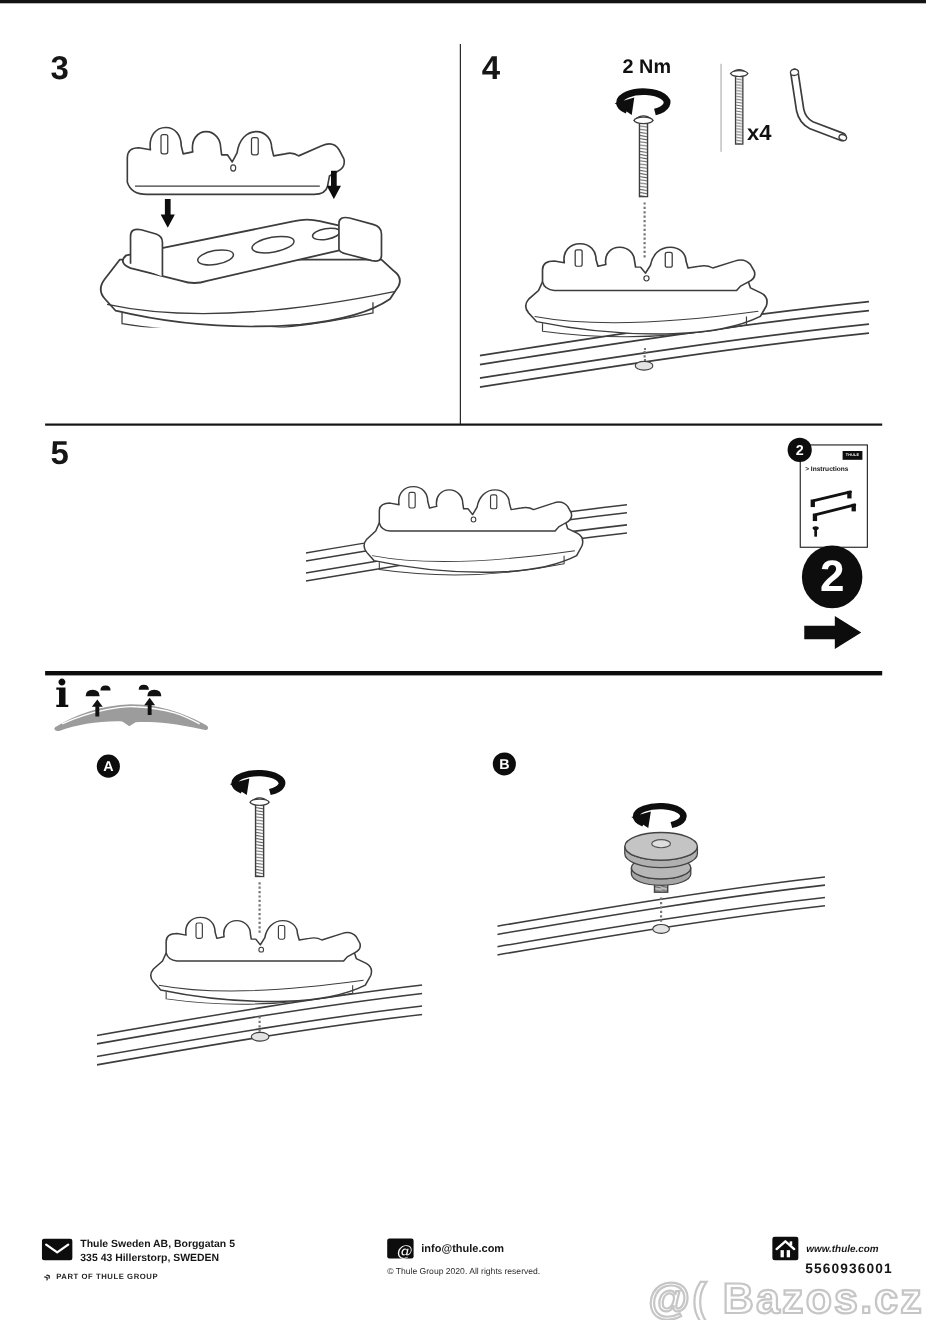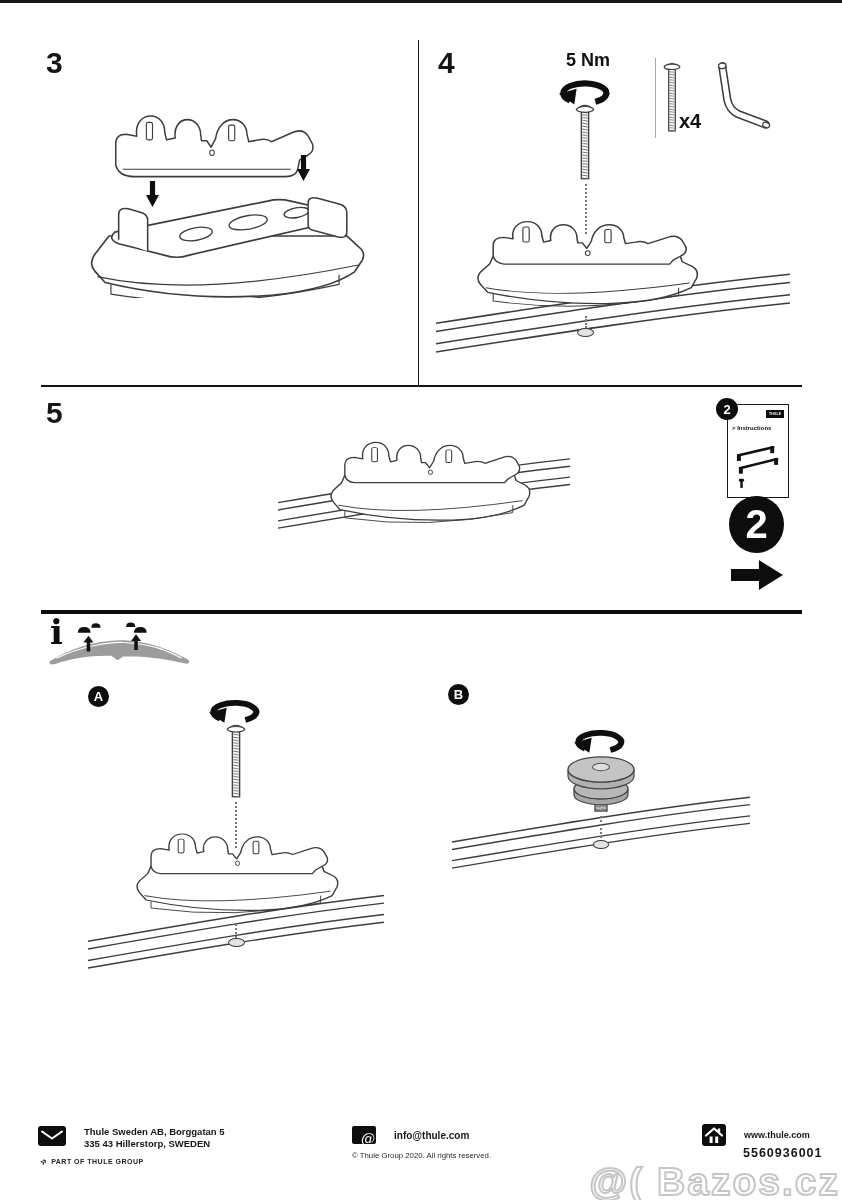--- a/index.html
+++ b/index.html
@@ -8,21 +8,21 @@
   .abs{position:absolute;}
   .stepnum{font-size:30px;font-weight:bold;color:#161616;letter-spacing:0;}
   .dotted{width:0;border-left:2px dotted #777;}
   .hole{border:1.5px solid #3d3d3d;background:#e3e3e3;border-radius:50%;}
   .rule{background:#141414;}
   .badge{background:#0d0d0d;border-radius:50%;color:#fff;font-weight:bold;
          display:flex;align-items:center;justify-content:center;}
   .booklet{background:#fff;border:1.6px solid #1a1a1a;}
   .wm{font-weight:bold;color:transparent;-webkit-text-stroke:2px #c6c6c6;
       letter-spacing:2px;font-size:39px;white-space:nowrap;}
-  .ftbold{font-weight:bold;color:#161616;margin-left:11px;}
+  .ftbold{font-weight:bold;color:#161616;}
   svg{display:block;}
 </style>
 </head>
 <body>
 
 <svg width="0" height="0" style="position:absolute">
   <defs>
     <pattern id="thr" width="8" height="3.6" patternUnits="userSpaceOnUse">
       <rect width="8" height="3.6" fill="#fff"></rect>
       <line x1="0.3" y1="1.2" x2="7.7" y2="2.6" stroke="#5a5a5a" stroke-width="1"></line>
@@ -162,21 +162,21 @@
       <use href="#adown"></use>
     </svg>
   <svg class="abs" style="left:80px;top:172px;" width="290" height="126" viewBox="0 0 300 130" preserveAspectRatio="none">
       <use href="#basepad"></use>
     </svg>
 
   <div class="abs rule" style="left:418px;top:40px;width:1.4px;height:346px;"></div>
   <div class="abs rule" style="left:41px;top:385px;width:761px;height:1.6px;"></div>
 
   <div class="abs stepnum" style="left:438px;top:46px;">4</div>
-  <div class="abs" style="left:546px;top:50px;width:84px;text-align:center;font-size:18px;font-weight:bold;">5 Nm</div>
+  <div class="abs" style="left:546px;top:50px;width:84px;text-align:center;font-size:18px;font-weight:bold;">2 Nm</div>
   <svg class="abs" style="left:556px;top:76px;" width="60" height="30" viewBox="0 0 60 32">
       <use href="#torque"></use>
     </svg>
   <svg class="abs" style="left:574px;top:102px;" width="22" height="80" viewBox="0 0 24 100" preserveAspectRatio="none">
       <use href="#bolt"></use>
     </svg>
   <div class="abs dotted" style="left:585px;top:184px;height:50px;"></div>
   <svg class="abs" style="left:436px;top:262px;" width="354" height="92" viewBox="0 0 300 90" preserveAspectRatio="none">
       <use href="#rails"></use>
     </svg>
@@ -280,17 +280,17 @@
 
   <div class="abs" style="left:352px;top:1126px;width:24px;height:18px;background:#0d0d0d;border-radius:2px;">
     <span style="position:absolute;right:1px;bottom:-2px;color:#fff;font-family:'DejaVu Serif',serif;font-style:italic;font-size:14px;">@</span>
   </div>
   <div class="abs ftbold" style="left:383px;top:1130px;font-size:10px;">info@thule.com</div>
   <div class="abs" style="left:352px;top:1151px;font-size:7.8px;color:#2b2b2b;">© Thule Group 2020. All rights reserved.</div>
 
   <svg class="abs" style="left:702px;top:1124px;" width="24" height="22" viewBox="0 0 24 22">
       <use href="#house"></use>
     </svg>
-  <div class="abs ftbold" style="left:733px;top:1130px;font-size:9px;">www.thule.com</div>
+  <div class="abs ftbold" style="left:733px;top:1130px;font-size:9px;font-style:italic;">www.thule.com</div>
   <div class="abs ftbold" style="left:732px;top:1146px;font-size:12.5px;letter-spacing:1px;">5560936001</div>
 
   <div class="abs wm" style="right:2px;bottom:-4px;">@( Bazos.cz</div>
 </div>
 
 </body></html>

